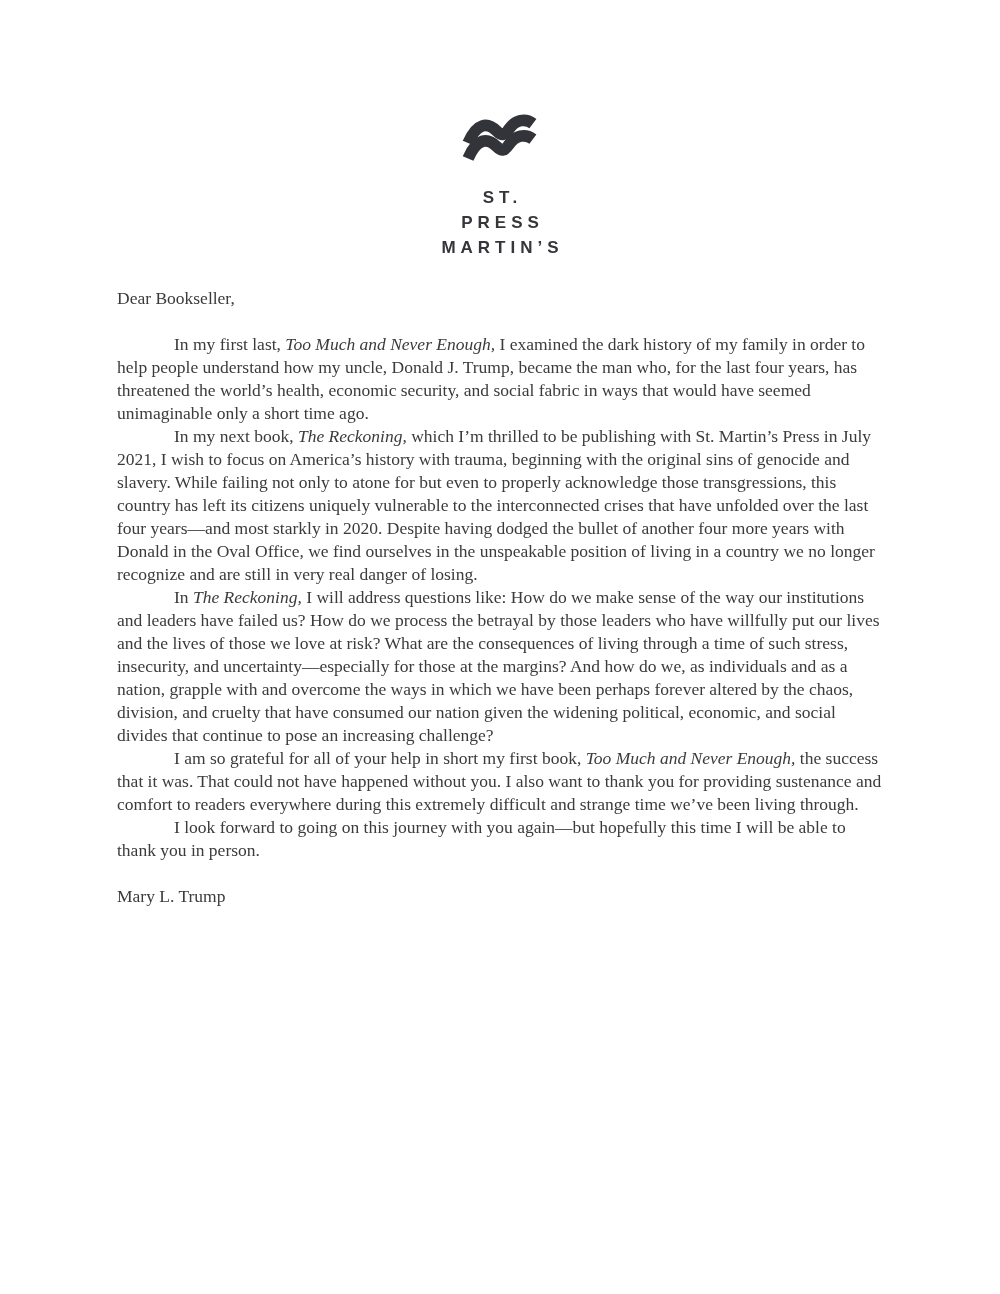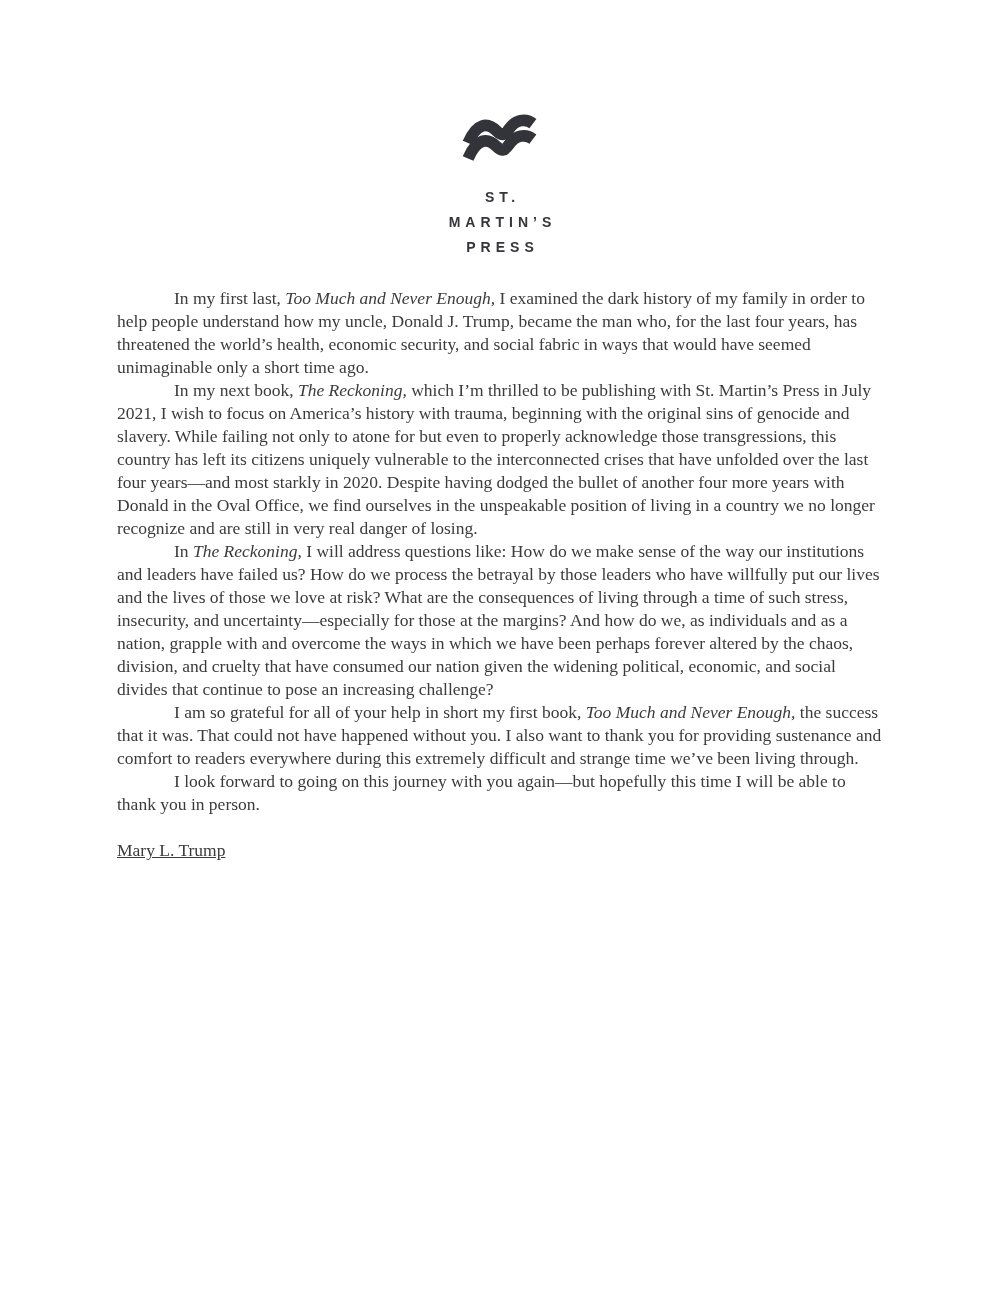--- a/index.html
+++ b/index.html
@@ -19,21 +19,21 @@
     padding-top: 112px;
     text-align: center;
   }
   .logo-waves {
     display: inline-block;
   }
   .logo-text {
     margin-top: 9px;
     font-family: "Liberation Sans", sans-serif;
     font-weight: 700;
-    font-size: 14px;
+    font-size: 17px;
     letter-spacing: 5px;
     color: #35353a;
   }
   .logo-text div {
     line-height: 25px;
     text-indent: 5px; 
   }
   .letter {
     margin: 27px 0 0 117px;
     width: 770px;
@@ -49,43 +49,43 @@
     margin-bottom: 23px !important;
   }
   .para {
     text-indent: 57px;
   }
   .closing {
     margin-top: 23px !important;
   }
   .signature {
     margin-top: 23px !important;
-    text-decoration: underline;
   }
 </style>
 </head>
 <body>
 
 <div class="page">
 
   <div class="logo-wrap">
     <span class="logo-waves">
       <svg width="78" height="60" viewBox="0 0 80 62" xmlns="http://www.w3.org/2000/svg">
         <path d="M7,32 C16,11 27,10 37,20 C42,25 45,24 49,18 C56,8 66,6 74,12" fill="none" stroke="#33333a" stroke-width="12"></path>
         <path d="M7,48 C16,27 27,26 37,36 C42,41 45,40 49,34 C56,24 66,22 74,28" fill="none" stroke="#33333a" stroke-width="12"></path>
       </svg>
     </span>
     <div class="logo-text">
       <div>ST.</div>
+      <div>PRESS</div>
       <div>MARTIN’S</div>
-      <div>PRESS</div>
     </div>
   </div>
 
   <div class="letter">
+    <p class="salutation">Dear Bookseller,</p>
     <p class="para"><span>In my first last, </span><i>Too Much and Never Enough,</i><span> I examined the dark history of my family in order to help people understand how my uncle, Donald J. Trump, became the man who, for the last four years, has threatened the world’s health, economic security, and social fabric in ways that would have seemed unimaginable only a short time ago.</span></p>
     <p class="para"><span>In my next book, </span><i>The Reckoning,</i><span> which I’m thrilled to be publishing with St. Martin’s Press in July 2021, I wish to focus on America’s history with trauma, beginning with the original sins of genocide and slavery. While failing not only to atone for but even to properly acknowledge those transgressions, this country has left its citizens uniquely vulnerable to the interconnected crises that have unfolded over the last four years—and most starkly in 2020. Despite having dodged the bullet of another four more years with Donald in the Oval Office, we find ourselves in the unspeakable position of living in a country we no longer recognize and are still in very real danger of losing.</span></p>
     <p class="para"><span>In </span><i>The Reckoning,</i><span> I will address questions like: How do we make sense of the way our institutions and leaders have failed us? How do we process the betrayal by those leaders who have willfully put our lives and the lives of those we love at risk? What are the consequences of living through a time of such stress, insecurity, and uncertainty—especially for those at the margins? And how do we, as individuals and as a nation, grapple with and overcome the ways in which we have been perhaps forever altered by the chaos, division, and cruelty that have consumed our nation given the widening political, economic, and social divides that continue to pose an increasing challenge?</span></p>
     <p class="para"><span>I am so grateful for all of your help in short my first book, </span><i>Too Much and Never Enough,</i><span> the success that it was. That could not have happened without you. I also want to thank you for providing sustenance and comfort to readers everywhere during this extremely difficult and strange time we’ve been living through.</span></p>
     <p class="para"><span>I look forward to going on this journey with you again—but hopefully this time I will be able to thank you in person.</span></p>
     <p class="signature">Mary L. Trump</p>
   </div>
 
 </div>
 

